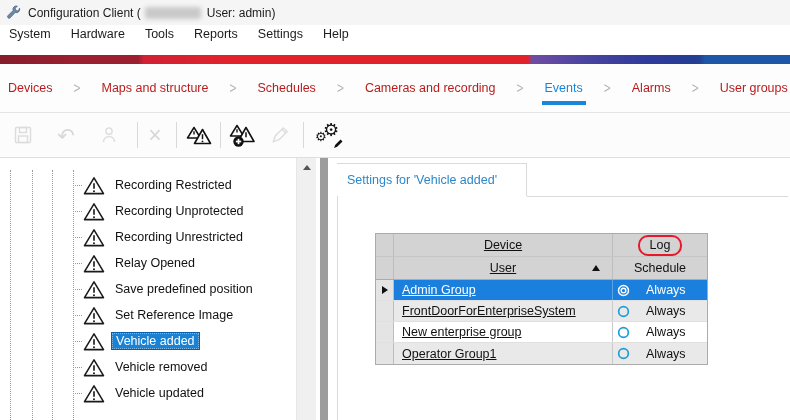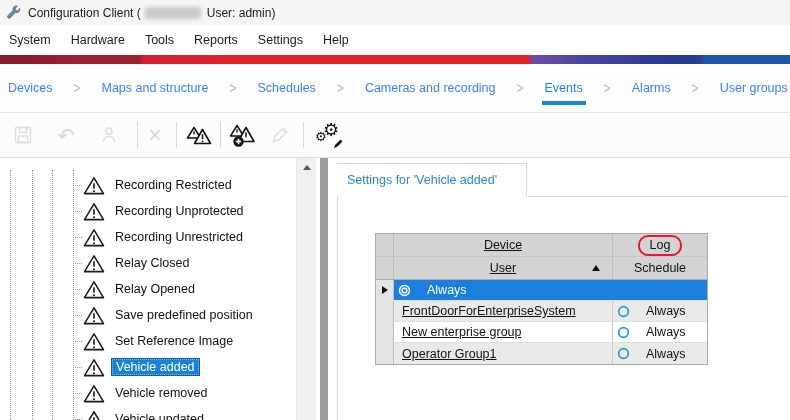--- a/index.html
+++ b/index.html
@@ -9,35 +9,35 @@
 
   
   .titlebar { position:absolute; left:0; top:0; width:790px; height:25px;
     background:#f5f5f5; display:flex; align-items:center; padding-left:6px; font-size:12px; }
   .app-icon { width:16px; height:16px; margin-right:6px; flex:0 0 auto; }
   .redact { display:inline-block; width:56px; height:12px; background:#c9c9c9;
     filter:blur(2px); border-radius:2px; margin:0 6px 0 4px; }
 
   
   .menubar { position:absolute; left:0; top:25px; width:790px; height:30px;
-    background:#fff; display:flex; align-items:center; padding-left:8px; gap:18px; }
+    background:#fff; display:flex; align-items:flex-start; padding-left:8px; gap:18px; }
   .menu-item { font-size:12.5px; color:#1c1c1c; padding:2px 1px; cursor:default; }
 
   
   .stripe { position:absolute; left:0; top:55px; width:790px; height:9px;
     background:linear-gradient(90deg,
       #871c2b 0%, #9c1f30 10%, #9c1f30 17.5%, #d12134 18.2%,
       #e2222b 30%, #e2222b 66.8%, #6f4ca3 67.4%, #4a44a0 74%,
       #2f3a9a 82%, #233f93 88.5%, #1f57a8 89.3%, #1f57a8 100%); }
 
   
   .breadcrumb { position:absolute; left:0; top:64px; width:790px; height:49px;
     background:#fdfdfd; border-bottom:1px solid #e4e4e4;
     display:flex; align-items:center; padding-left:8px; }
-  .crumb { position:relative; font-size:12.5px; color:#3b82f6; white-space:nowrap; cursor:default; }
+  .crumb { position:relative; font-size:12.5px; color:#b91c1c; white-space:nowrap; cursor:default; }
   .crumb.active { color:#1a86d9; }
   .crumb.active::after { content:""; position:absolute; left:-3px; right:-3px;
     bottom:-10px; height:4px; background:#1a86d9; }
   .chev { color:#b0b0b0; font-size:12px; margin:0 21px; transform:scaleY(1.25); }
 
   
   .toolbar { position:absolute; left:0; top:113px; width:790px; height:45px;
     background:#fcfcfc; border-bottom:1px solid #dedede;
     display:flex; align-items:center; }
   .tbtn { display:flex; align-items:center; justify-content:center;
@@ -251,29 +251,20 @@
             </svg>
           <span class="tree-label">Recording Unrestricted</span>
         </div>
         <div class="tree-item">
           <span class="connector"></span>
           <svg class="warn-icon" viewBox="0 0 24 21">
               <path d="M12 2 L22.5 19.5 L1.5 19.5 Z" fill="#fff" stroke="#1a1a1a" stroke-width="1.7" stroke-linejoin="round"></path>
               <line x1="12" y1="8" x2="12" y2="14" stroke="#1a1a1a" stroke-width="1.8"></line>
               <circle cx="12" cy="16.8" r="1.1" fill="#1a1a1a"></circle>
             </svg>
-          <span class="tree-label">Relay Closed</span>
-        </div>
-        <div class="tree-item">
-          <span class="connector"></span>
-          <svg class="warn-icon" viewBox="0 0 24 21">
-              <path d="M12 2 L22.5 19.5 L1.5 19.5 Z" fill="#fff" stroke="#1a1a1a" stroke-width="1.7" stroke-linejoin="round"></path>
-              <line x1="12" y1="8" x2="12" y2="14" stroke="#1a1a1a" stroke-width="1.8"></line>
-              <circle cx="12" cy="16.8" r="1.1" fill="#1a1a1a"></circle>
-            </svg>
           <span class="tree-label">Relay Opened</span>
         </div>
         <div class="tree-item">
           <span class="connector"></span>
           <svg class="warn-icon" viewBox="0 0 24 21">
               <path d="M12 2 L22.5 19.5 L1.5 19.5 Z" fill="#fff" stroke="#1a1a1a" stroke-width="1.7" stroke-linejoin="round"></path>
               <line x1="12" y1="8" x2="12" y2="14" stroke="#1a1a1a" stroke-width="1.8"></line>
               <circle cx="12" cy="16.8" r="1.1" fill="#1a1a1a"></circle>
             </svg>
           <span class="tree-label">Save predefined position</span>
@@ -347,20 +338,21 @@
             <span>User</span>
             <span class="sort-asc"></span>
           </div>
           <div class="cell c-sched">Schedule</div>
         </div>
 
         <div class="trow drow selected">
           <div class="cell c-sel">
             <span class="row-arrow"></span>
           </div>
+          <div class="cell c-name">Admin Group</div>
           <div class="cell c-sched">
             <svg class="sched-icon" viewBox="0 0 14 14">
               <circle cx="7" cy="7" r="5.4" fill="none" stroke="#fff" stroke-width="1.6"></circle>
               <circle cx="7" cy="7" r="2.5" fill="none" stroke="#fff" stroke-width="1.5"></circle>
             </svg>
             <span>Always</span>
           </div>
         </div>
         <div class="trow drow alt">
           <div class="cell c-sel"></div>

